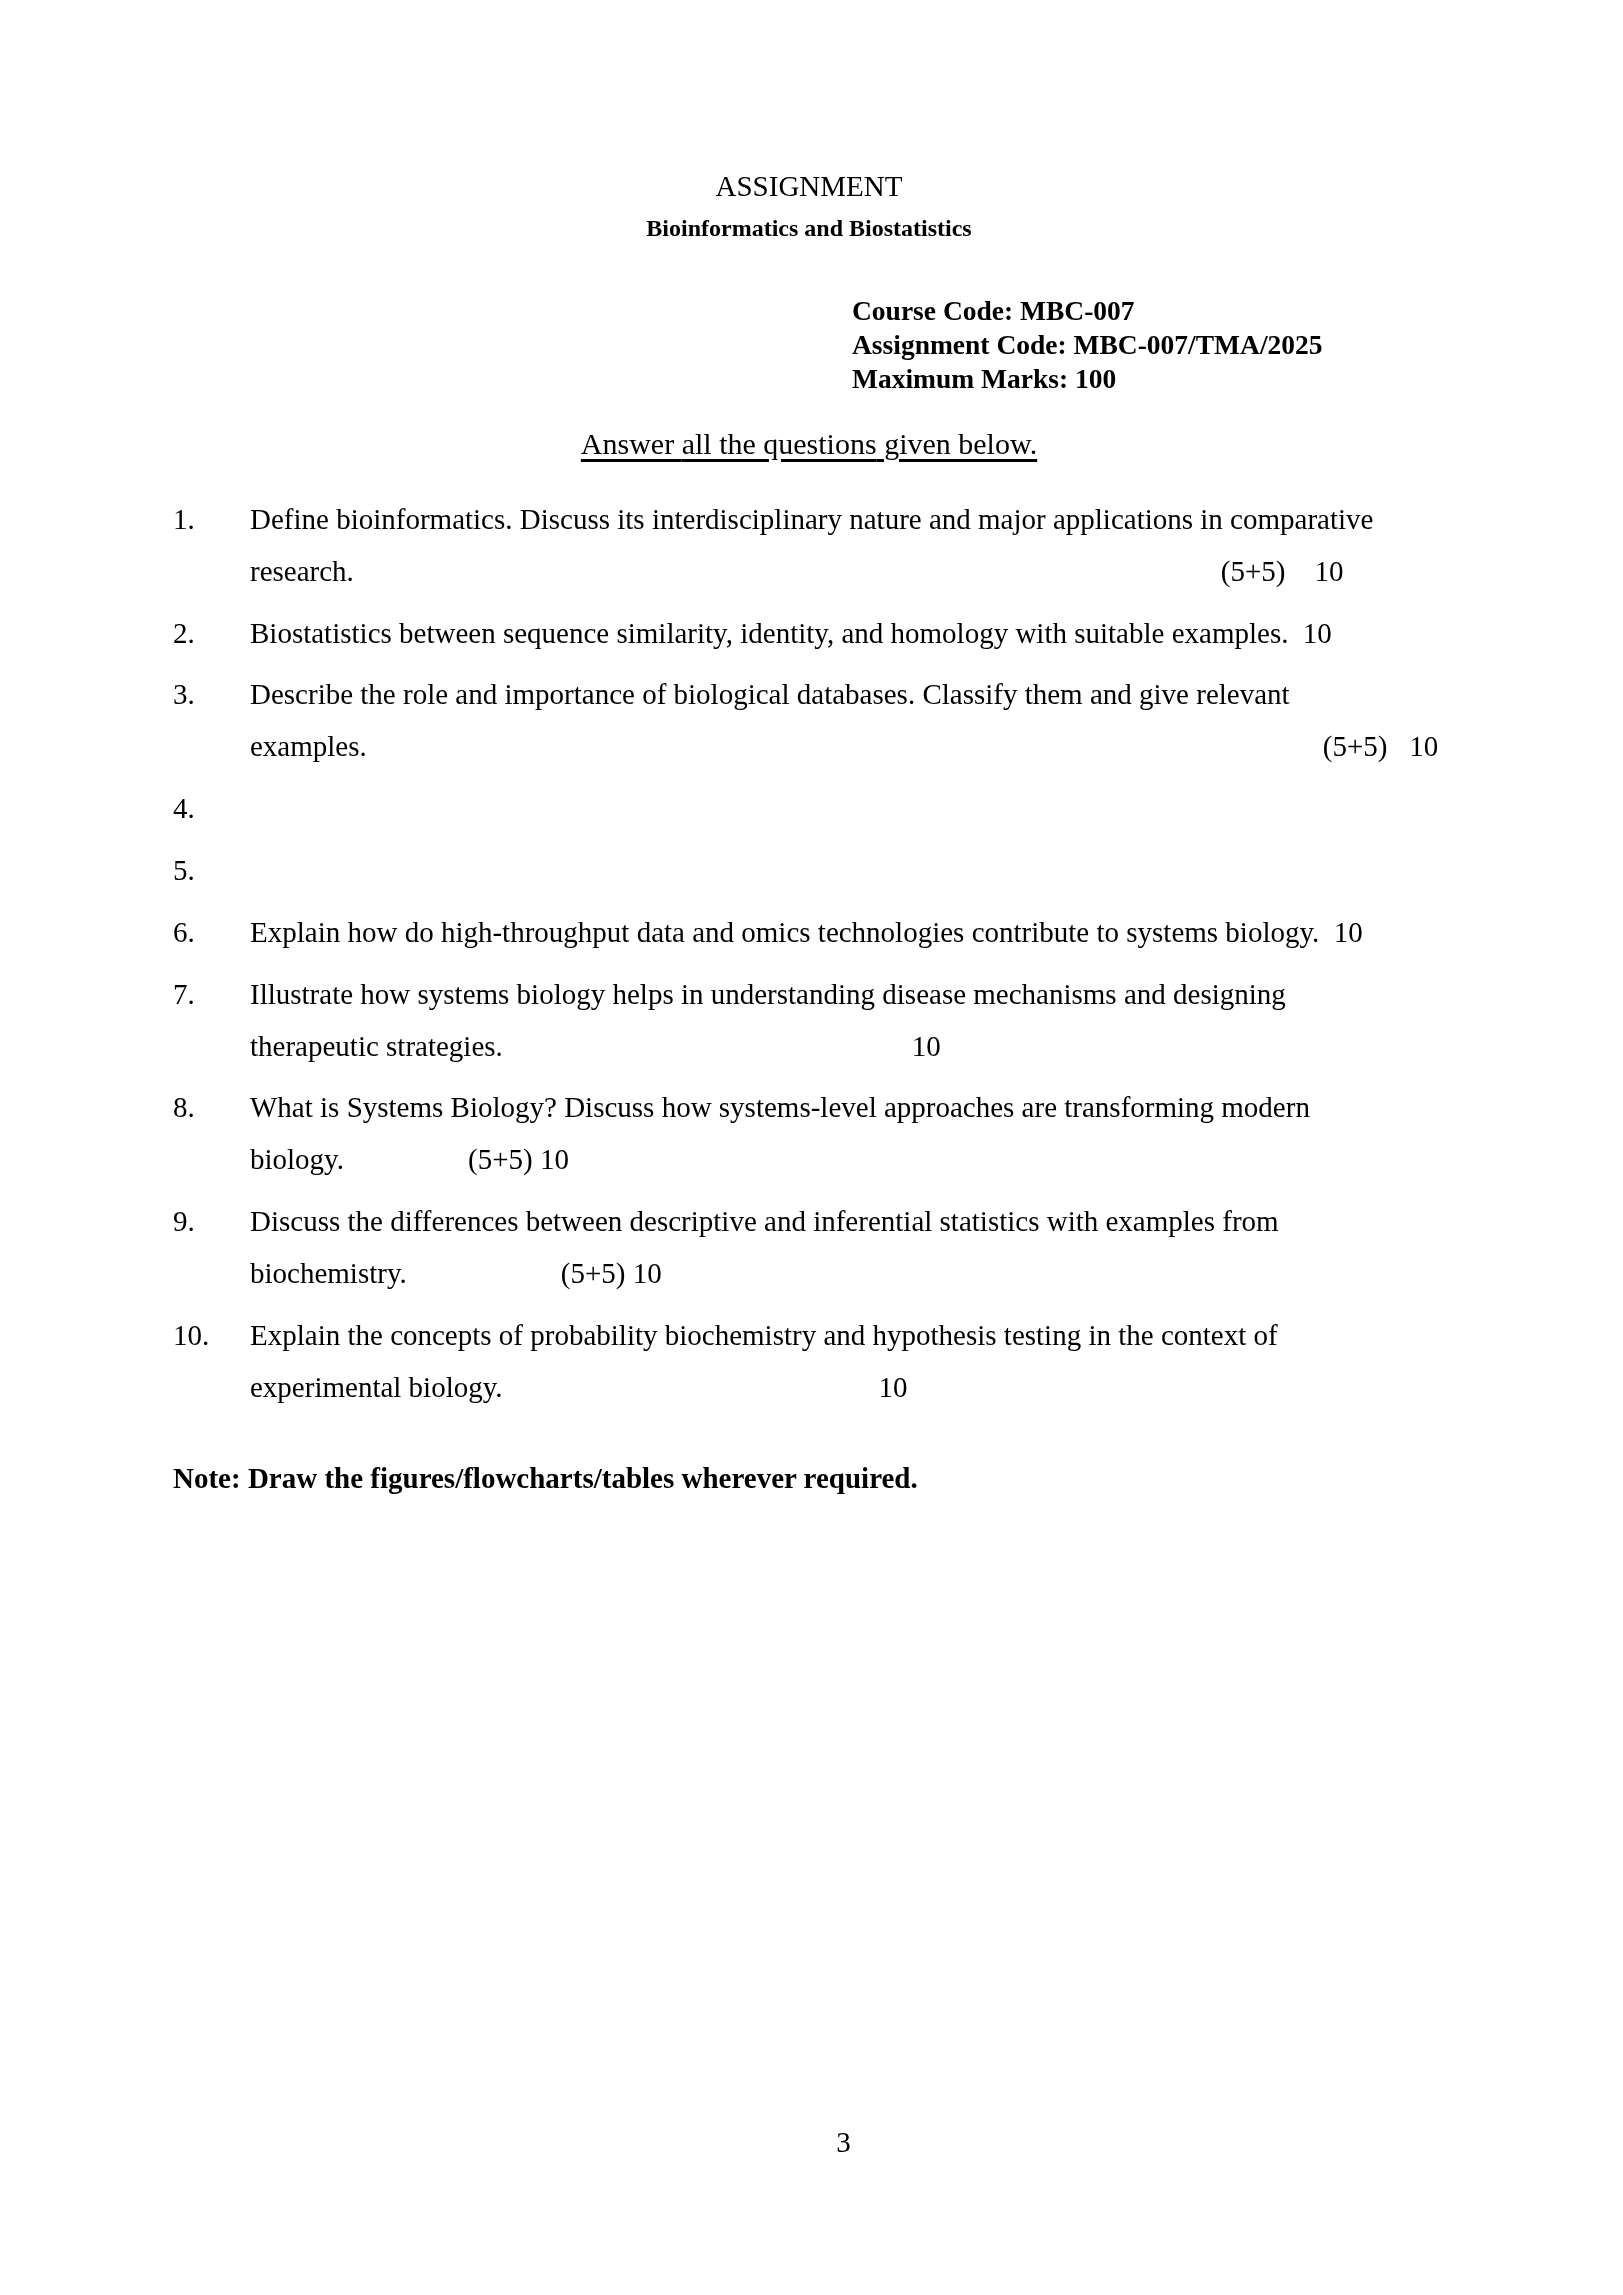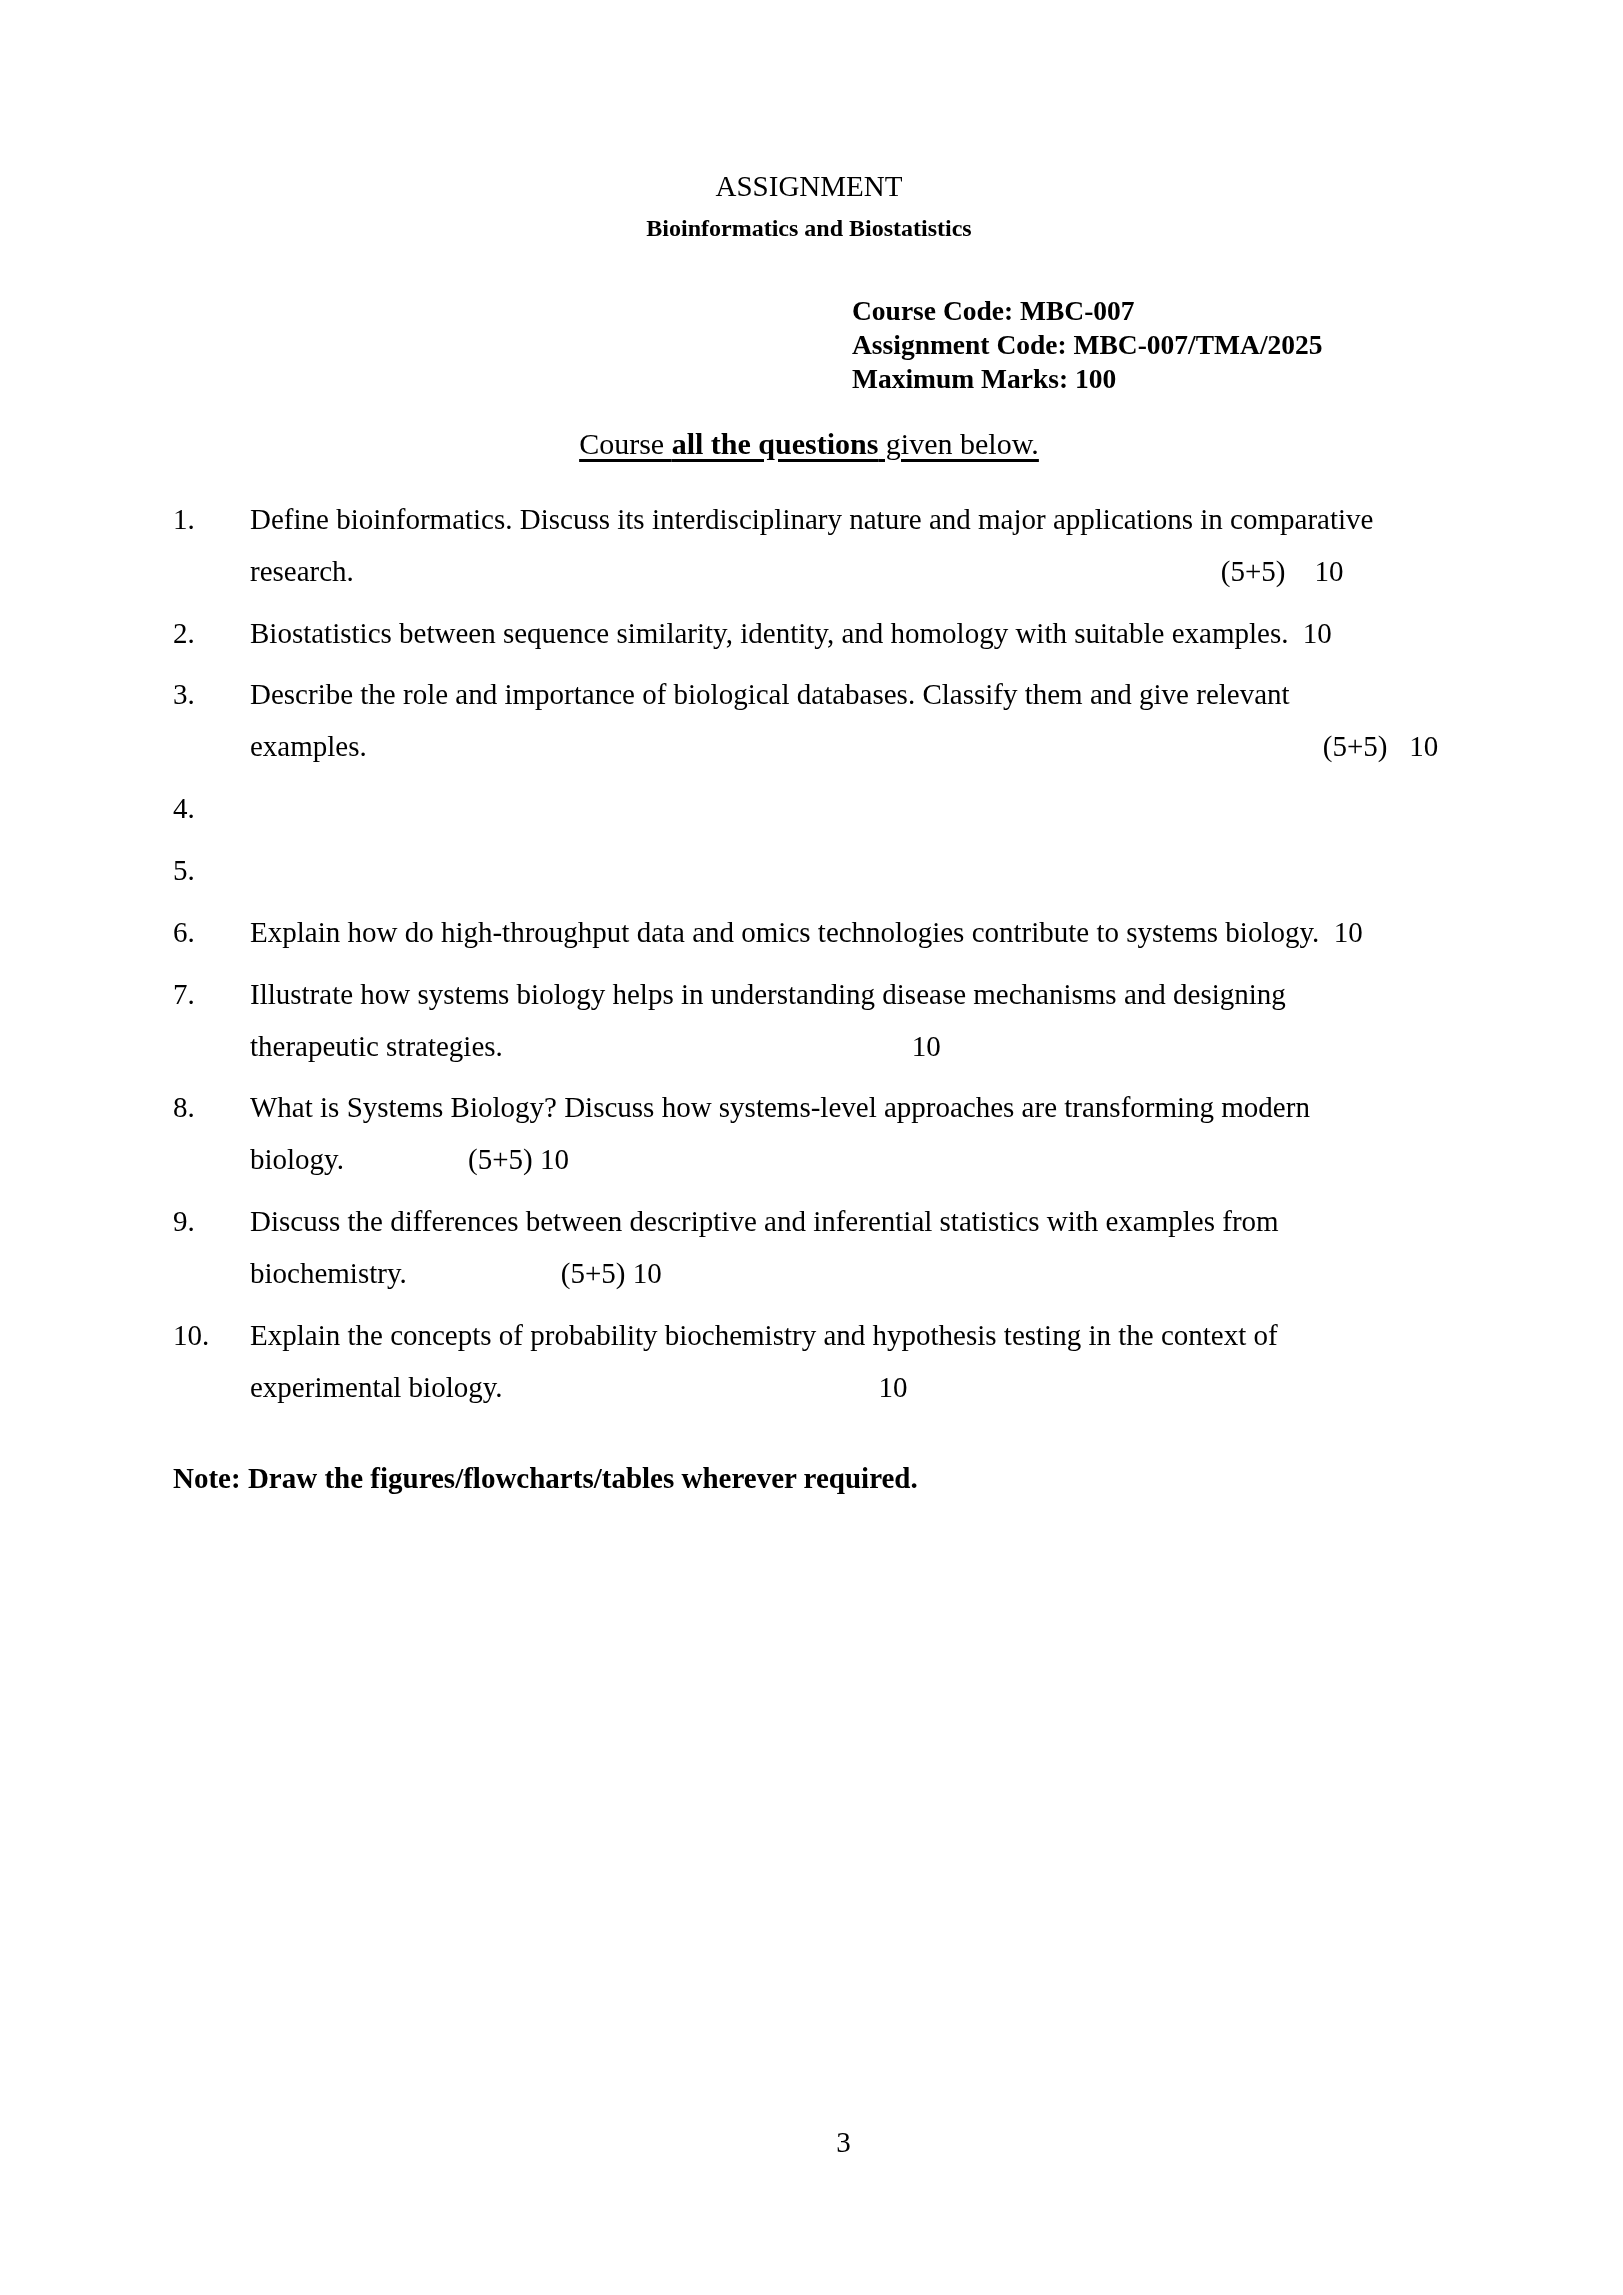--- a/index.html
+++ b/index.html
@@ -9,21 +9,21 @@
   }
   .page {
     position: relative;
     width: 1555px;
     height: 2295px;
     background: #ffffff;
     color: #000000;
     font-family: "Liberation Serif", "DejaVu Serif", serif;
     overflow: hidden;
   }
-  .b { font-weight: bold; }
+  .b { font-weight: normal; }
   .header-center {
     margin-left: 63px;
     text-align: center;
   }
   .assignment-label {
     margin-top: 169px;
     font-size: 29px;
     line-height: 35px;
   }
   .course-title {
@@ -102,21 +102,21 @@
     <div class="course-title">Bioinformatics and Biostatistics</div>
   </div>
 
   <div class="course-block">
     <div>Course Code: MBC-007</div>
     <div>Assignment Code: MBC-007/TMA/2025</div>
     <div>Maximum Marks: 100</div>
   </div>
 
   <div class="instruction">
-    <span class="u"><span>Course </span><span class="b">all the questions</span><span> given below.</span></span>
+    <span class="u"><span>Answer </span><span class="b">all the questions</span><span> given below.</span></span>
   </div>
 
   <div class="questions">
 
     <div class="question">
       <div class="q-num">1.</div>
       <div class="q-body">
         <div class="q-line"><span>Define bioinformatics. Discuss its interdisciplinary nature and major applications in comparative</span></div>
         <div class="q-line"><span>research.</span><span class="marks" style="margin-left:867px">(5+5)    10</span></div>
       </div>

